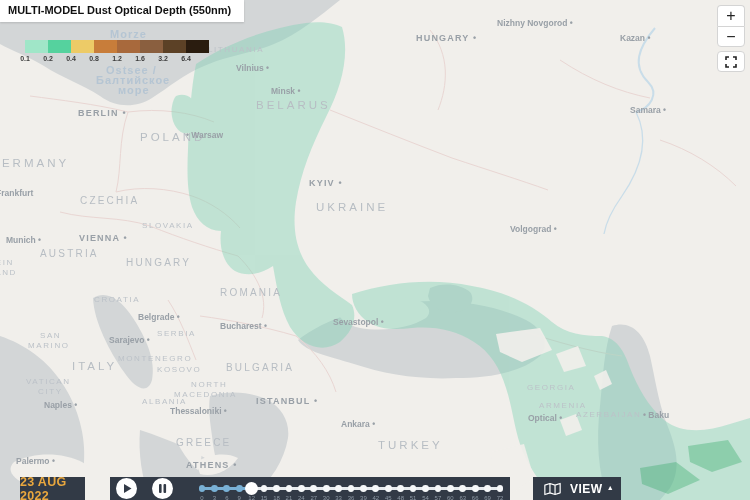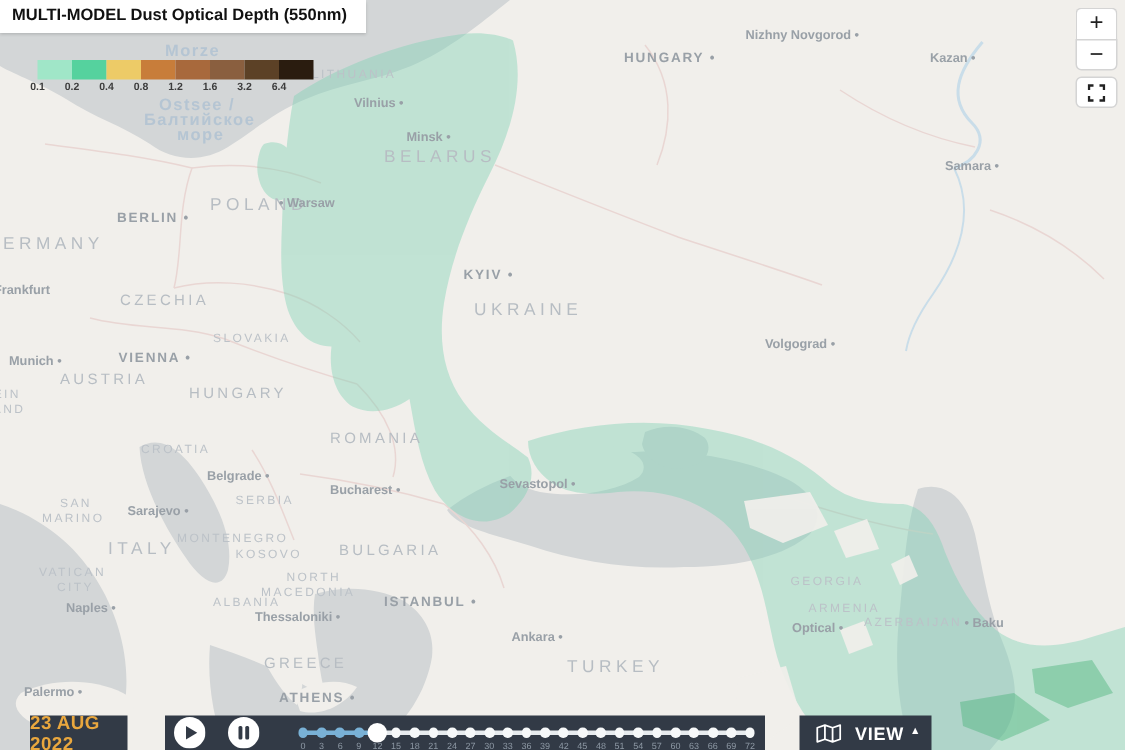--- a/index.html
+++ b/index.html
@@ -127,21 +127,21 @@
   <div id="map-labels">
       <span class="map-label capital" style="left: 416px; top: 33px;">HUNGARY •</span>
       <span class="map-label city" style="left: 497px; top: 19px;">Nizhny Novgorod •</span>
       <span class="map-label city" style="left: 620px; top: 34px;">Kazan •</span>
       <span class="map-label city" style="left: 630px; top: 106px;">Samara •</span>
       <span class="map-label city" style="left: 510px; top: 225px;">Volgograd •</span>
       <span class="map-label country-sm" style="left: 208px; top: 45px;">LITHUANIA</span>
       <span class="map-label city" style="left: 236px; top: 64px;">Vilnius •</span>
       <span class="map-label city" style="left: 271px; top: 87px;">Minsk •</span>
       <span class="map-label country-lg" style="left: 256px; top: 99px;">BELARUS</span>
-      <span class="map-label capital" style="left: 33px; top: 140px; padding-left: 45px;">BERLIN •</span>
+      <span class="map-label capital" style="left: 33px; top: 108px; padding-left: 45px;">BERLIN •</span>
       <span class="map-label country-lg" style="left: 140px; top: 131px;">POLAND</span>
       <span class="map-label city" style="left: 186px; top: 131px;">• Warsaw</span>
       <span class="map-label country-lg" style="left: -10px; top: 157px;">GERMANY</span>
       <span class="map-label city" style="left: -4px; top: 189px;">Frankfurt</span>
       <span class="map-label country" style="left: 80px; top: 195px;">CZECHIA</span>
       <span class="map-label capital" style="left: 309px; top: 178px;">KYIV •</span>
       <span class="map-label country-lg" style="left: 316px; top: 201px;">UKRAINE</span>
       <span class="map-label country-sm" style="left: 142px; top: 221px;">SLOVAKIA</span>
       <span class="map-label capital" style="left: 79px; top: 233px;">VIENNA •</span>
       <span class="map-label city" style="left: 6px; top: 236px;">Munich •</span>
@@ -150,21 +150,21 @@
       <span class="map-label country-sm" style="left: -70px; top: 258px;">LIECHTENSTEIN</span>
       <span class="map-label country-sm" style="left: -58px; top: 268px;">SWITZERLAND</span>
       <span class="map-label country" style="left: 220px; top: 287px;">ROMANIA</span>
       <span class="map-label country-sm" style="left: 94px; top: 295px;">CROATIA</span>
       <span class="map-label city" style="left: 138px; top: 313px;">Belgrade •</span>
       <span class="map-label city" style="left: 333px; top: 318px;">Sevastopol •</span>
       <span class="map-label city" style="left: 220px; top: 322px;">Bucharest •</span>
       <span class="map-label country-sm" style="left: 157px; top: 329px;">SERBIA</span>
       <span class="map-label country-sm" style="left: 40px; top: 331px;">SAN</span>
       <span class="map-label country-sm" style="left: 28px; top: 341px;">MARINO</span>
-      <span class="map-label city" style="left: 85px; top: 336px;">Sarajevo •</span>
+      <span class="map-label city" style="left: 109px; top: 336px;">Sarajevo •</span>
       <span class="map-label country-sm" style="left: 118px; top: 354px;">MONTENEGRO</span>
       <span class="map-label country-sm" style="left: 157px; top: 365px;">KOSOVO</span>
       <span class="map-label country-lg" style="left: 24px; top: 360px; margin-left: 48px;">ITALY</span>
       <span class="map-label country" style="left: 226px; top: 362px;">BULGARIA</span>
       <span class="map-label country-sm" style="left: 26px; top: 377px;">VATICAN</span>
       <span class="map-label country-sm" style="left: 38px; top: 387px;">CITY</span>
       <span class="map-label country-sm" style="left: 191px; top: 380px;">NORTH</span>
       <span class="map-label country-sm" style="left: 174px; top: 390px;">MACEDONIA</span>
       <span class="map-label country-sm" style="left: 527px; top: 383px;">GEORGIA</span>
       <span class="map-label country-sm" style="left: 142px; top: 397px;">ALBANIA</span>

